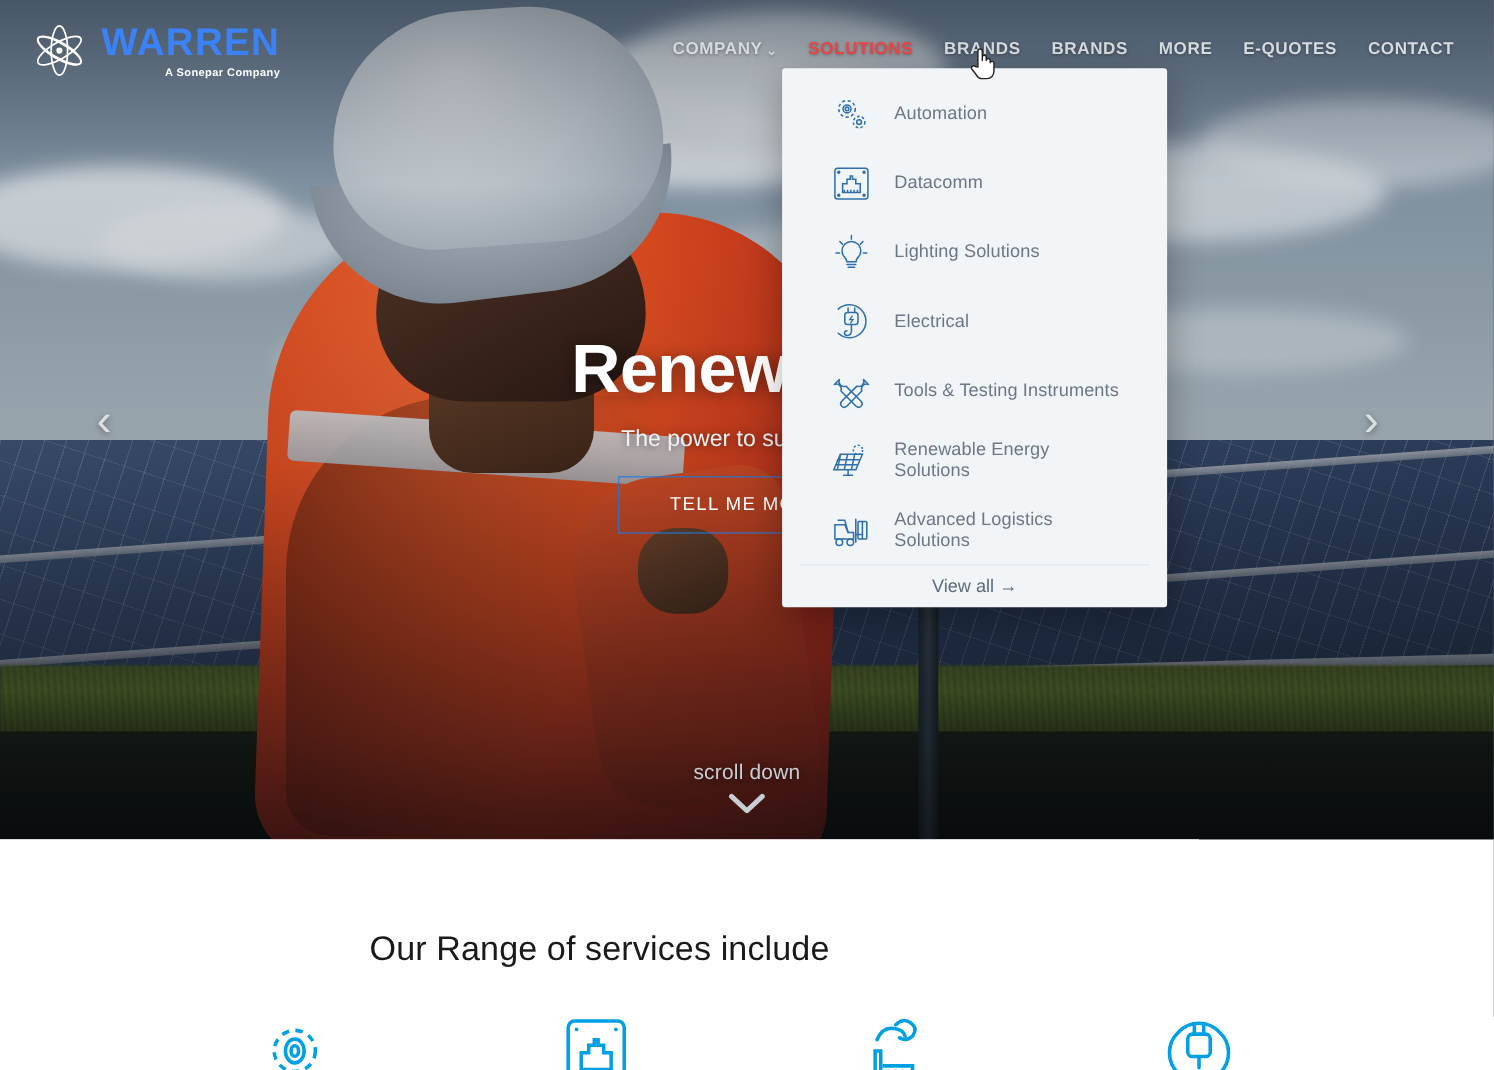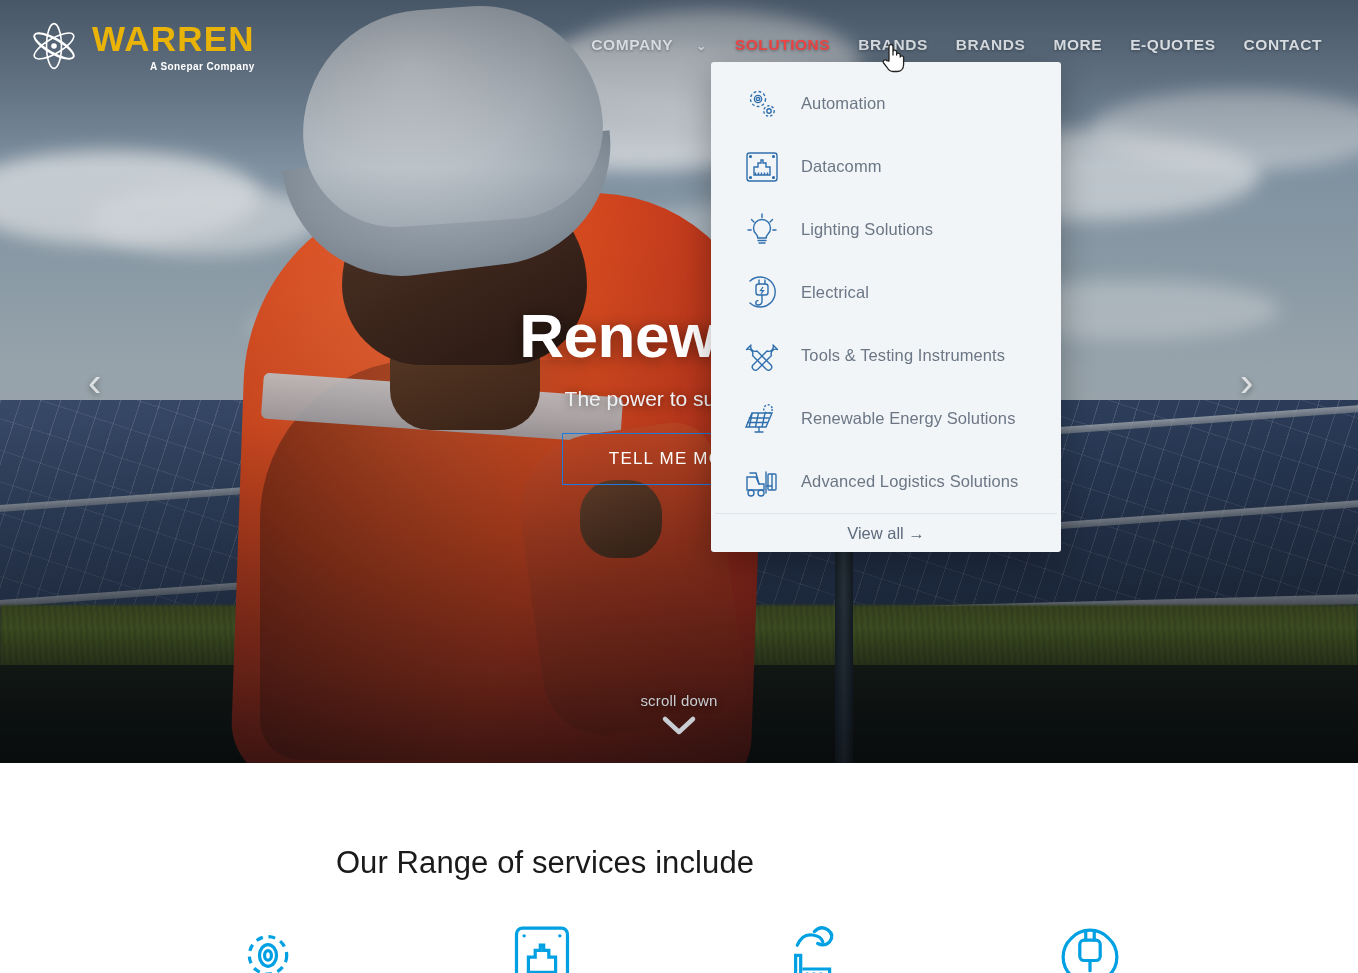--- a/index.html
+++ b/index.html
@@ -143,49 +143,49 @@
 
   
   .header{
     position:absolute; left:0; top:0; width:1358px; height:92px;
     display:flex; align-items:center; z-index:40;
   }
   .logo-wrap{ display:flex; align-items:center; gap:10px; margin-left:26px; }
   .logo-mark{ width:56px; height:56px; flex:none; }
   .logo-text{ display:flex; flex-direction:column; line-height:1; }
   .logo-name{
-    color:#eab308; font-size:35px; font-weight:700; letter-spacing:1.2px;
+    color:#3b82f6; font-size:35px; font-weight:700; letter-spacing:1.2px;
   }
   .logo-tag{
     color:#fff; font-size:10px; font-weight:700; letter-spacing:.4px;
     margin-top:6px; margin-left:2px; text-align:right;
   }
 
   .nav{
     margin-left:auto; margin-right:22px;
     display:flex; align-items:center; gap:0; padding-bottom:2px;
   }
   .nav-item{
     position:relative;
     color:#d6dbe0; font-size:15.5px; font-weight:700; letter-spacing:.55px;
     padding:10px 14px; cursor:pointer; white-space:nowrap;
-    display:flex; align-items:center; gap:23px;
+    display:flex; align-items:center; gap:3px;
     text-shadow:0 1px 3px rgba(0,0,0,.35);
   }
   .nav-item.active{ color:#ef4444; }
   .chev{ font-size:12px; opacity:.9; transform:translateY(1px); }
 
   
   .dropdown{
     position:absolute; left:711px; top:62px; width:350px;
     background:#f2f5f8;
     border-radius:3px;
     box-shadow:0 10px 34px rgba(0,0,0,.30);
     z-index:45;
-    padding:10px 4px 0;
+    padding:10px 16px 0;
   }
   .dd-item{
     display:flex; align-items:center; gap:18px;
     height:63px; padding:0 26px; cursor:pointer;
   }
   .dd-icon{ width:42px; height:42px; flex:none; display:flex; align-items:center; justify-content:center; }
   .dd-label{
     color:#6b7785; font-size:16.5px; font-weight:400; letter-spacing:.1px;
   }
   .dd-footer{
@@ -232,21 +232,21 @@
   .car-arrow.left{ left:88px; }
   .car-arrow.right{ left:1240px; }
 
   
   .scroll-down{
     position:absolute; left:0; top:692px; width:1358px; z-index:25;
     display:flex; flex-direction:column; align-items:center; gap:6px;
     cursor:pointer;
   }
   .scroll-down .sd-text{
-    color:#c9ced4; font-size:15px; letter-spacing:.2px;
+    color:#c9ced4; font-size:19px; letter-spacing:.2px;
     text-shadow:0 1px 6px rgba(0,0,0,.5);
   }
 
   
   .services{
     position:absolute; left:0; top:763px; width:1090px; height:210px;
     background:#ffffff;
   }
   .services-title{
     text-align:center; margin-top:82px;

